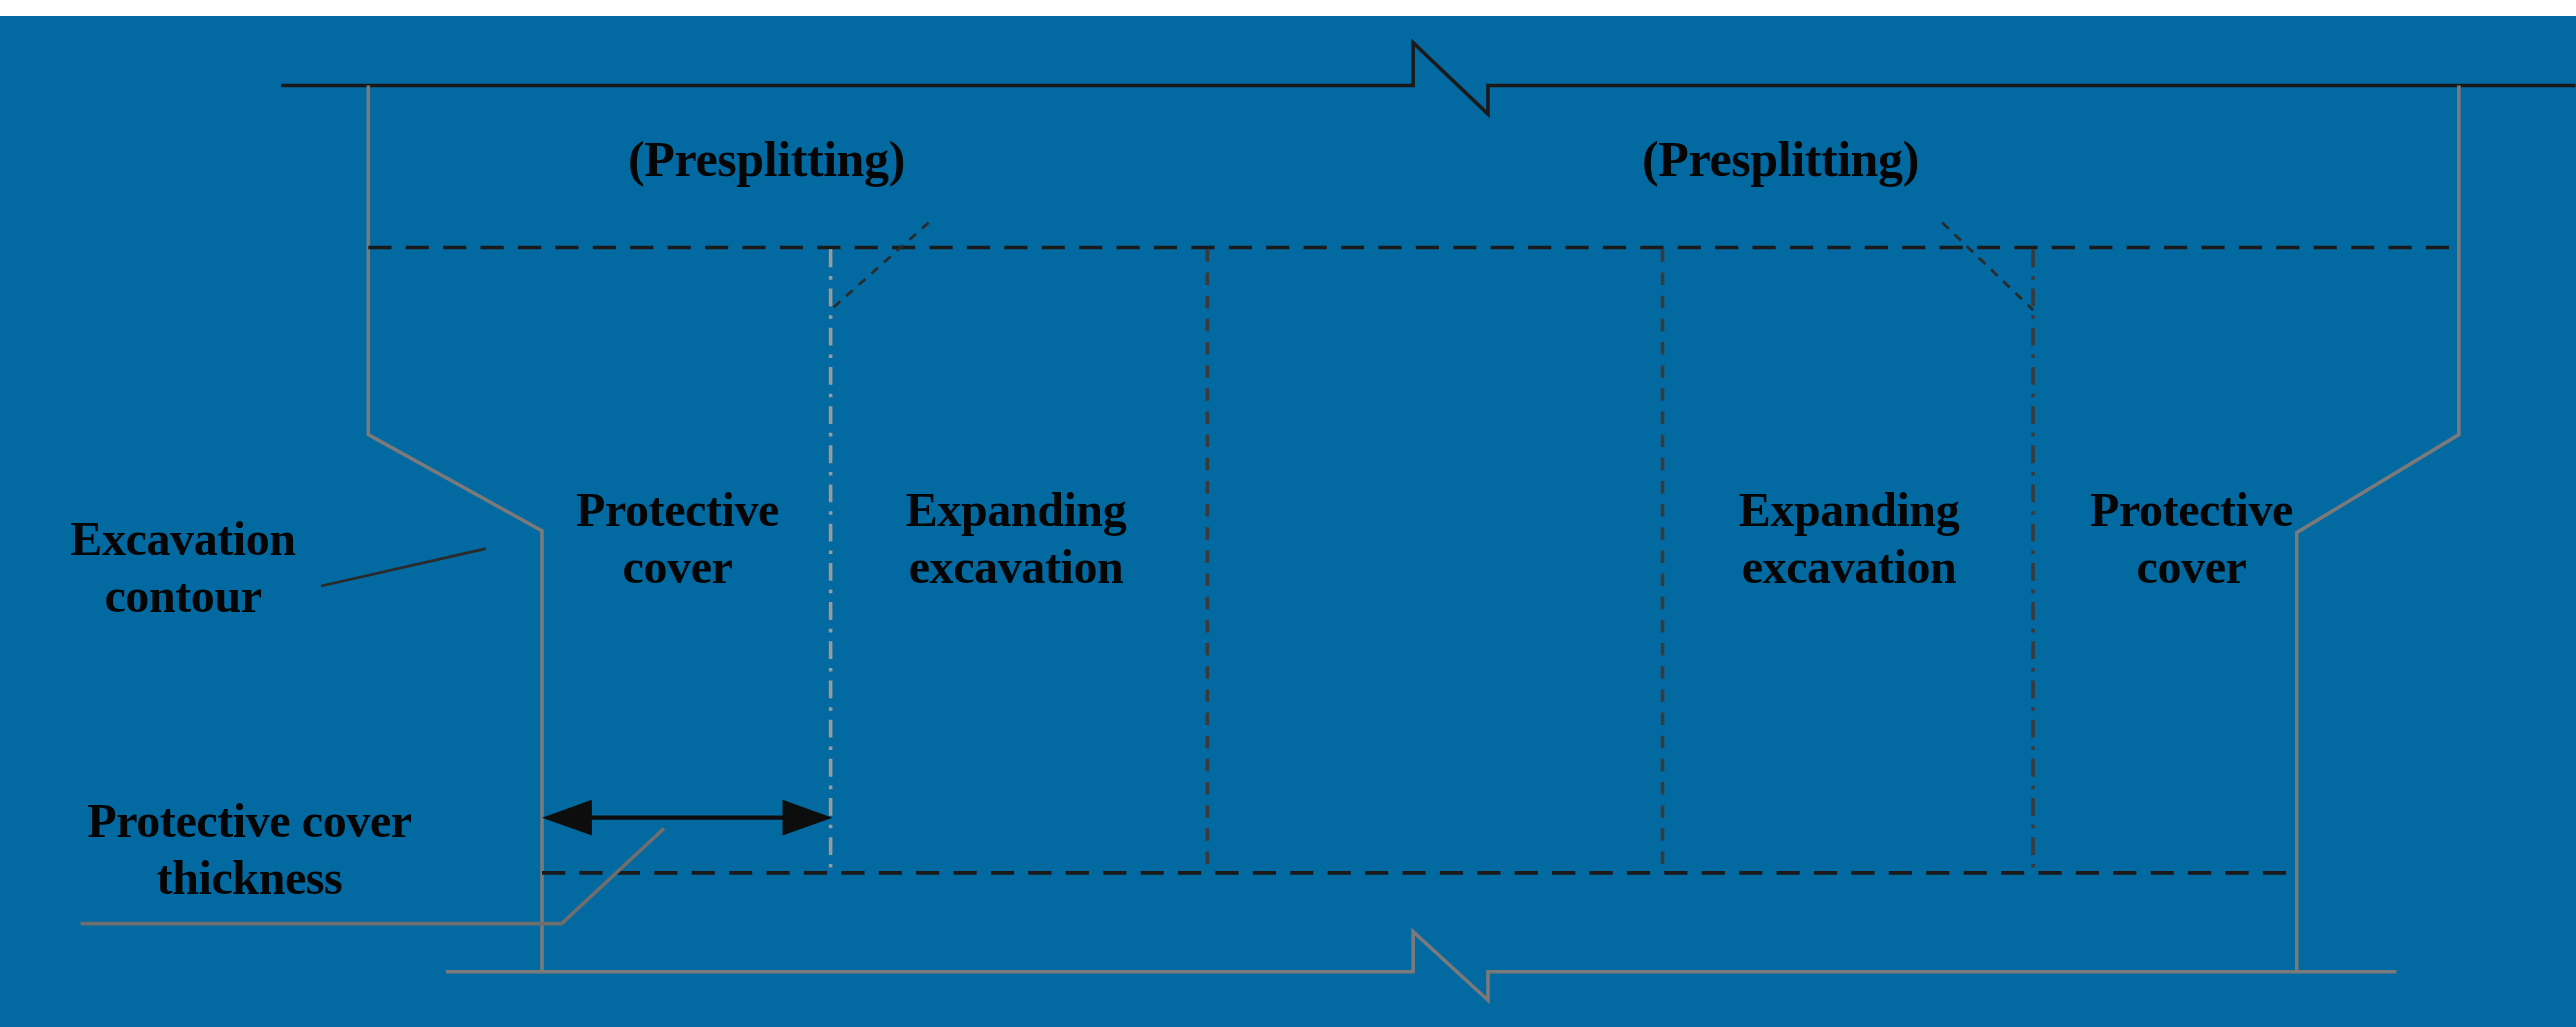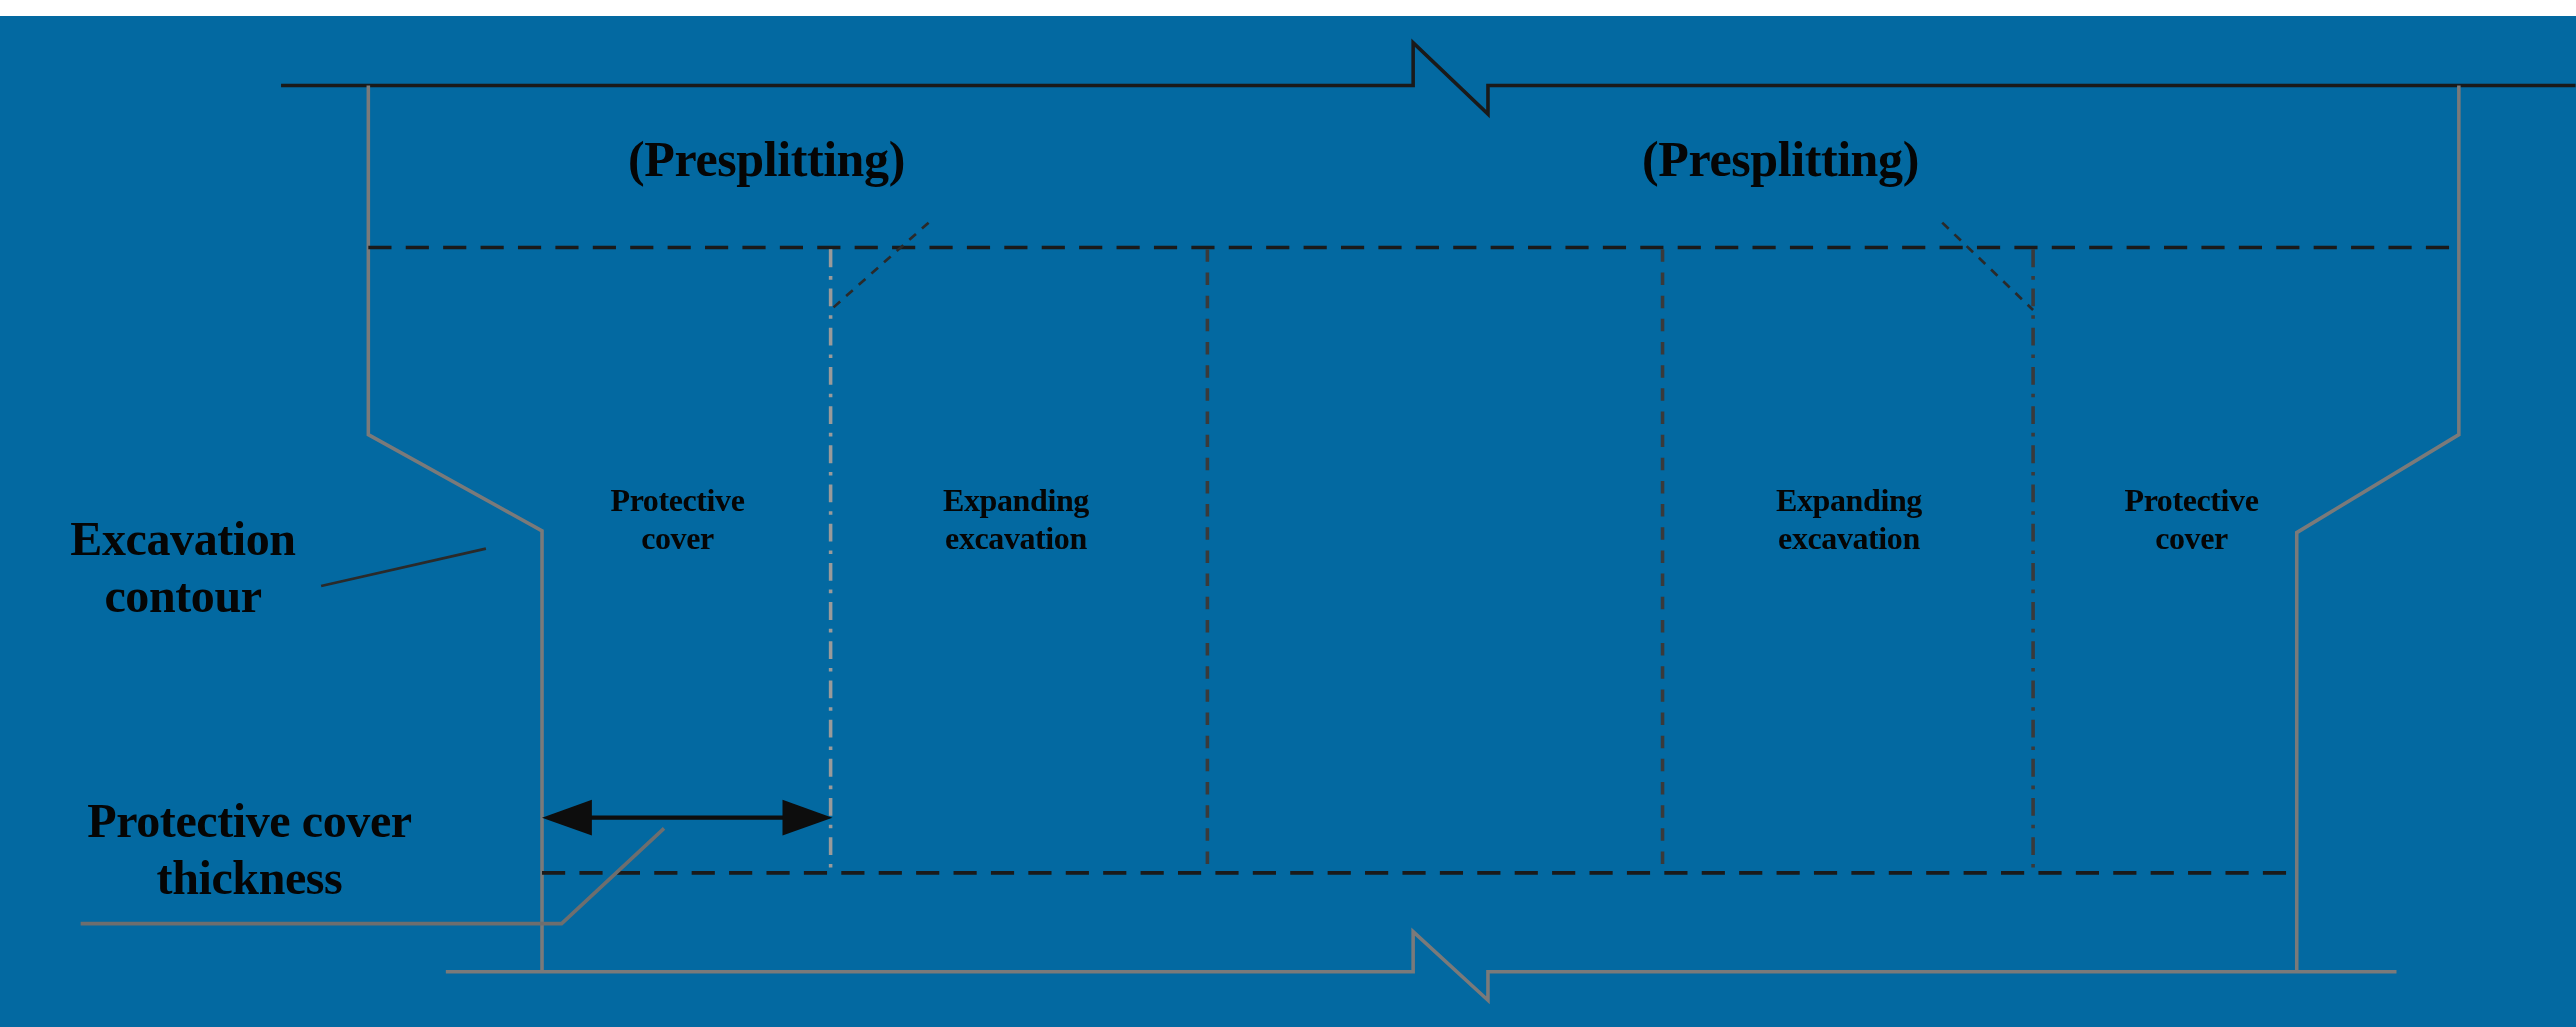--- a/index.html
+++ b/index.html
@@ -27,21 +27,21 @@
   }
   .lbl {
     position: absolute;
     font-weight: bold;
     color: #050505;
     text-align: center;
     line-height: 1.18;
     white-space: pre-line;
     letter-spacing: -0.4px;
   }
-  .lbl-zone  { font-size: 32px; }
+  .lbl-zone  { font-size: 48px; }
   .lbl-pre   { font-size: 50px; }
   .lbl-side  { font-size: 48px; text-align: center; }
 </style>
 </head>
 <body>
 
 <div id="stage">
 
   <svg id="diagram-svg" viewBox="0 0 2891 1153">
 

